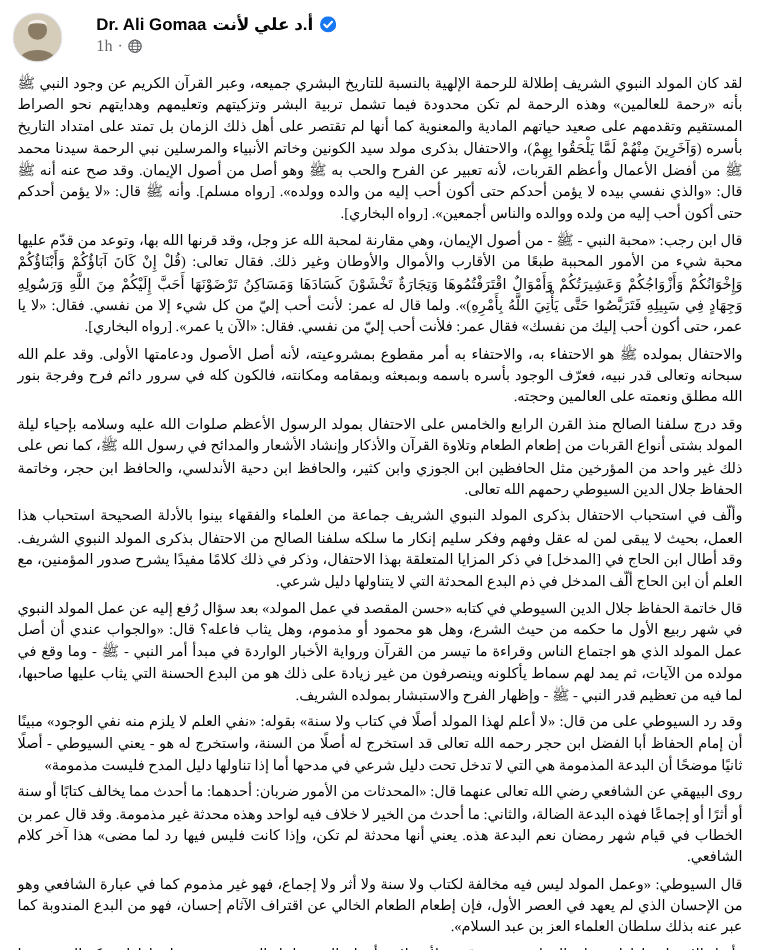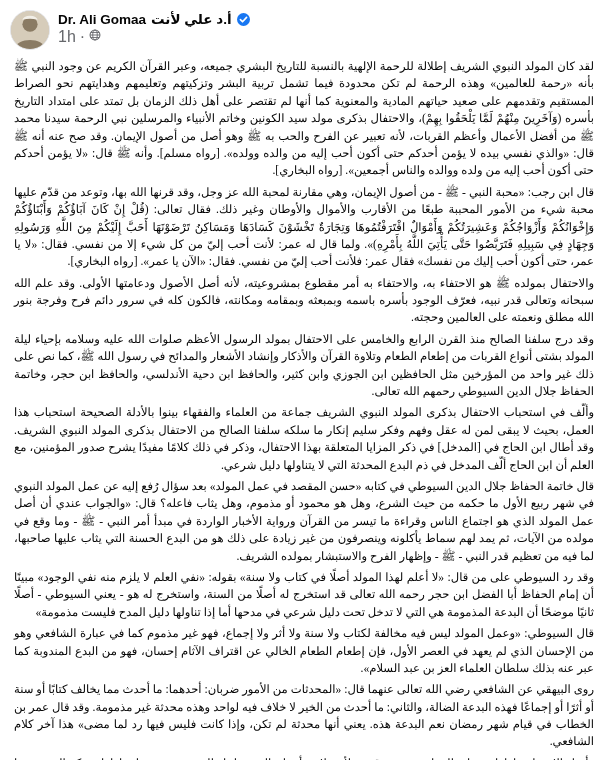--- a/index.html
+++ b/index.html
@@ -33,20 +33,21 @@
     align-items: flex-end;
     justify-content: center;
     border: 1px solid #e4e6eb;
     box-sizing: border-box;
     cursor: pointer;
   }
   .header-text {
     display: flex;
     flex-direction: column;
     padding-top: 1px;
+    margin-left: 19px;
   }
   .name-row {
     display: flex;
     align-items: center;
     gap: 5px;
     font-size: 13.5px;
     font-weight: bold;
     line-height: 17px;
     color: #050505;
   }
@@ -54,25 +55,27 @@
   .name-row .name-ar {
     cursor: pointer;
   }
   .verified {
     display: inline-flex;
     width: 13px;
     height: 13px;
   }
   .meta-row {
     display: flex;
+    align-items: center;
     gap: 4px;
-    font-size: 16px;
+    font-size: 13px;
     line-height: 16px;
     color: #65676b;
     margin-top: 1px;
+    font-family: Liberation Serif, serif;
   }
   .meta-row .timestamp { cursor: pointer; }
   .globe {
     display: inline-flex;
     width: 12px;
     height: 12px;
   }
   .post-body {
     direction: rtl;
     text-align: justify;
@@ -131,18 +134,18 @@
   </div>
 
   <div class="post-body">
     <p>لقد كان المولد النبوي الشريف إطلالة للرحمة الإلهية بالنسبة للتاريخ البشري جميعه، وعبر القرآن الكريم عن وجود النبي ﷺ بأنه «رحمة للعالمين» وهذه الرحمة لم تكن محدودة فيما تشمل تربية البشر وتزكيتهم وتعليمهم وهدايتهم نحو الصراط المستقيم وتقدمهم على صعيد حياتهم المادية والمعنوية كما أنها لم تقتصر على أهل ذلك الزمان بل تمتد على امتداد التاريخ بأسره (وَآخَرِينَ مِنْهُمْ لَمَّا يَلْحَقُوا بِهِمْ)، والاحتفال بذكرى مولد سيد الكونين وخاتم الأنبياء والمرسلين نبي الرحمة سيدنا محمد ﷺ من أفضل الأعمال وأعظم القربات، لأنه تعبير عن الفرح والحب به ﷺ وهو أصل من أصول الإيمان. وقد صح عنه أنه ﷺ قال: «والذي نفسي بيده لا يؤمن أحدكم حتى أكون أحب إليه من والده وولده». [رواه مسلم]. وأنه ﷺ قال: «لا يؤمن أحدكم حتى أكون أحب إليه من ولده ووالده والناس أجمعين». [رواه البخاري].</p>
     <p>قال ابن رجب: «محبة النبي - ﷺ - من أصول الإيمان، وهي مقارنة لمحبة الله عز وجل، وقد قرنها الله بها، وتوعد من قدّم عليها محبة شيء من الأمور المحببة طبعًا من الأقارب والأموال والأوطان وغير ذلك. فقال تعالى: (قُلْ إِنْ كَانَ آبَاؤُكُمْ وَأَبْنَاؤُكُمْ وَإِخْوَانُكُمْ وَأَزْوَاجُكُمْ وَعَشِيرَتُكُمْ وَأَمْوَالٌ اقْتَرَفْتُمُوهَا وَتِجَارَةٌ تَخْشَوْنَ كَسَادَهَا وَمَسَاكِنُ تَرْضَوْنَهَا أَحَبَّ إِلَيْكُمْ مِنَ اللَّهِ وَرَسُولِهِ وَجِهَادٍ فِي سَبِيلِهِ فَتَرَبَّصُوا حَتَّى يَأْتِيَ اللَّهُ بِأَمْرِهِ)». ولما قال له عمر: لأنت أحب إليّ من كل شيء إلا من نفسي. فقال: «لا يا عمر، حتى أكون أحب إليك من نفسك» فقال عمر: فلأنت أحب إليّ من نفسي. فقال: «الآن يا عمر». [رواه البخاري].</p>
     <p>والاحتفال بمولده ﷺ هو الاحتفاء به، والاحتفاء به أمر مقطوع بمشروعيته، لأنه أصل الأصول ودعامتها الأولى. وقد علم الله سبحانه وتعالى قدر نبيه، فعرّف الوجود بأسره باسمه وبمبعثه وبمقامه ومكانته، فالكون كله في سرور دائم فرح وفرجة بنور الله مطلق ونعمته على العالمين وحجته.</p>
     <p>وقد درج سلفنا الصالح منذ القرن الرابع والخامس على الاحتفال بمولد الرسول الأعظم صلوات الله عليه وسلامه بإحياء ليلة المولد بشتى أنواع القربات من إطعام الطعام وتلاوة القرآن والأذكار وإنشاد الأشعار والمدائح في رسول الله ﷺ، كما نص على ذلك غير واحد من المؤرخين مثل الحافظين ابن الجوزي وابن كثير، والحافظ ابن دحية الأندلسي، والحافظ ابن حجر، وخاتمة الحفاظ جلال الدين السيوطي رحمهم الله تعالى.</p>
     <p>وألّف في استحباب الاحتفال بذكرى المولد النبوي الشريف جماعة من العلماء والفقهاء بينوا بالأدلة الصحيحة استحباب هذا العمل، بحيث لا يبقى لمن له عقل وفهم وفكر سليم إنكار ما سلكه سلفنا الصالح من الاحتفال بذكرى المولد النبوي الشريف. وقد أطال ابن الحاج في [المدخل] في ذكر المزايا المتعلقة بهذا الاحتفال، وذكر في ذلك كلامًا مفيدًا يشرح صدور المؤمنين، مع العلم أن ابن الحاج ألّف المدخل في ذم البدع المحدثة التي لا يتناولها دليل شرعي.</p>
     <p>قال خاتمة الحفاظ جلال الدين السيوطي في كتابه «حسن المقصد في عمل المولد» بعد سؤال رُفع إليه عن عمل المولد النبوي في شهر ربيع الأول ما حكمه من حيث الشرع، وهل هو محمود أو مذموم، وهل يثاب فاعله؟ قال: «والجواب عندي أن أصل عمل المولد الذي هو اجتماع الناس وقراءة ما تيسر من القرآن ورواية الأخبار الواردة في مبدأ أمر النبي - ﷺ - وما وقع في مولده من الآيات، ثم يمد لهم سماط يأكلونه وينصرفون من غير زيادة على ذلك هو من البدع الحسنة التي يثاب عليها صاحبها، لما فيه من تعظيم قدر النبي - ﷺ - وإظهار الفرح والاستبشار بمولده الشريف.</p>
     <p>وقد رد السيوطي على من قال: «لا أعلم لهذا المولد أصلًا في كتاب ولا سنة» بقوله: «نفي العلم لا يلزم منه نفي الوجود» مبينًا أن إمام الحفاظ أبا الفضل ابن حجر رحمه الله تعالى قد استخرج له أصلًا من السنة، واستخرج له هو - يعني السيوطي - أصلًا ثانيًا موضحًا أن البدعة المذمومة هي التي لا تدخل تحت دليل شرعي في مدحها أما إذا تناولها دليل المدح فليست مذمومة»</p>
+    <p>روى البيهقي عن الشافعي رضي الله تعالى عنهما قال: «المحدثات من الأمور ضربان: أحدهما: ما أحدث مما يخالف كتابًا أو سنة أو أثرًا أو إجماعًا فهذه البدعة الضالة، والثاني: ما أحدث من الخير لا خلاف فيه لواحد وهذه محدثة غير مذمومة. وقد قال عمر بن الخطاب في قيام شهر رمضان نعم البدعة هذه. يعني أنها محدثة لم تكن، وإذا كانت فليس فيها رد لما مضى» هذا آخر كلام الشافعي.</p>
     <p>قال السيوطي: «وعمل المولد ليس فيه مخالفة لكتاب ولا سنة ولا أثر ولا إجماع، فهو غير مذموم كما في عبارة الشافعي وهو من الإحسان الذي لم يعهد في العصر الأول، فإن إطعام الطعام الخالي عن اقتراف الآثام إحسان، فهو من البدع المندوبة كما عبر عنه بذلك سلطان العلماء العز بن عبد السلام».</p>
-    <p>روى البيهقي عن الشافعي رضي الله تعالى عنهما قال: «المحدثات من الأمور ضربان: أحدهما: ما أحدث مما يخالف كتابًا أو سنة أو أثرًا أو إجماعًا فهذه البدعة الضالة، والثاني: ما أحدث من الخير لا خلاف فيه لواحد وهذه محدثة غير مذمومة. وقد قال عمر بن الخطاب في قيام شهر رمضان نعم البدعة هذه. يعني أنها محدثة لم تكن، وإذا كانت فليس فيها رد لما مضى» هذا آخر كلام الشافعي.</p>
     <p>وأصل الاجتماع وإظهار شعائر المولد مندوب وقربة، لأن ولادته أعظم النعم علينا والشريعة حثت على إظهار شكر النعم، وهذا ما رجحه ابن الحاج في المدخل حيث قال: «لأن في هذا الشهر من الله علينا بسيد الأولين والآخرين، فكان يجب أن يزاد فيه من العبادات</p>
   </div>
 
 </div>
 
 </body></html>

